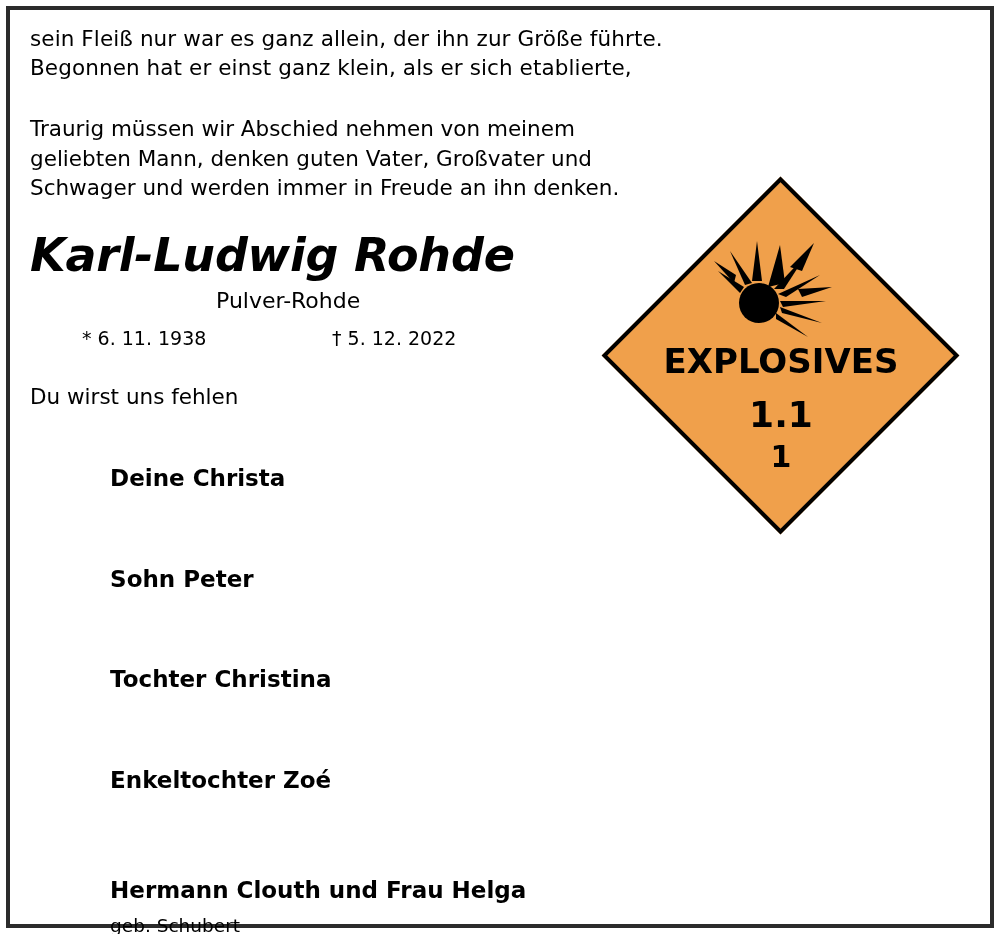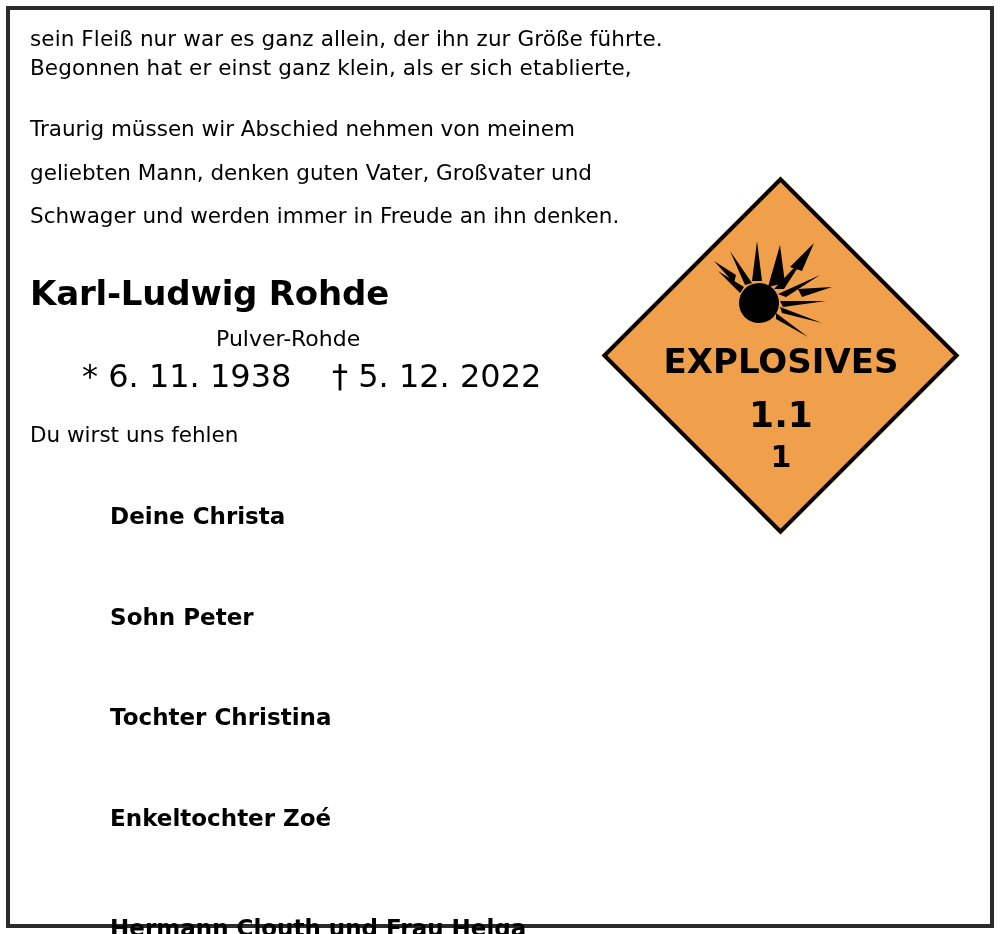--- a/index.html
+++ b/index.html
@@ -39,41 +39,42 @@
     line-height: 29px;
     letter-spacing: 0.1px;
   }
   .verse .ln { display: block; white-space: pre; }
 
   .farewell {
     margin-top: 32px;
     font-size: 21.5px;
     line-height: 29.5px;
   }
-  .farewell .ln { display: block; white-space: pre; margin-top: 14px; }
+  .farewell .ln { display: block; white-space: pre; }
 
   .name {
-    margin-top: 36px;
-    font-size: 34px;
+    margin-top: 26px;
+    font-size: 46px;
     font-weight: bold;
     letter-spacing: -0.2px;
     line-height: 52px;
     white-space: pre;
+    font-style: italic;
   }
   .nickname {
     margin-top: 6px;
     margin-left: 186px;
     font-size: 22px;
     line-height: 28px;
     white-space: pre;
   }
   .dates {
     margin-top: 8px;
     margin-left: 52px;
-    font-size: 32px;
+    font-size: 19px;
     line-height: 30px;
     white-space: pre;
     display: flex;
   }
   .dates .birth { width: 250px; }
   .dates .death { }
 
   .missyou {
     margin-top: 30px;
     font-size: 21.5px;

